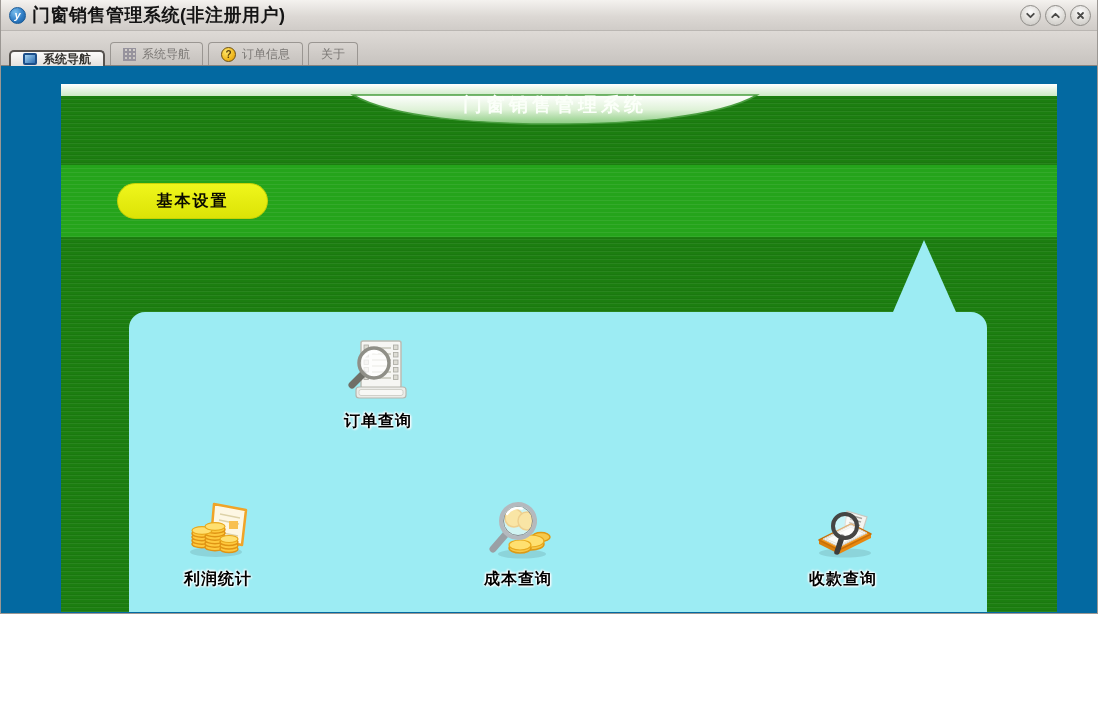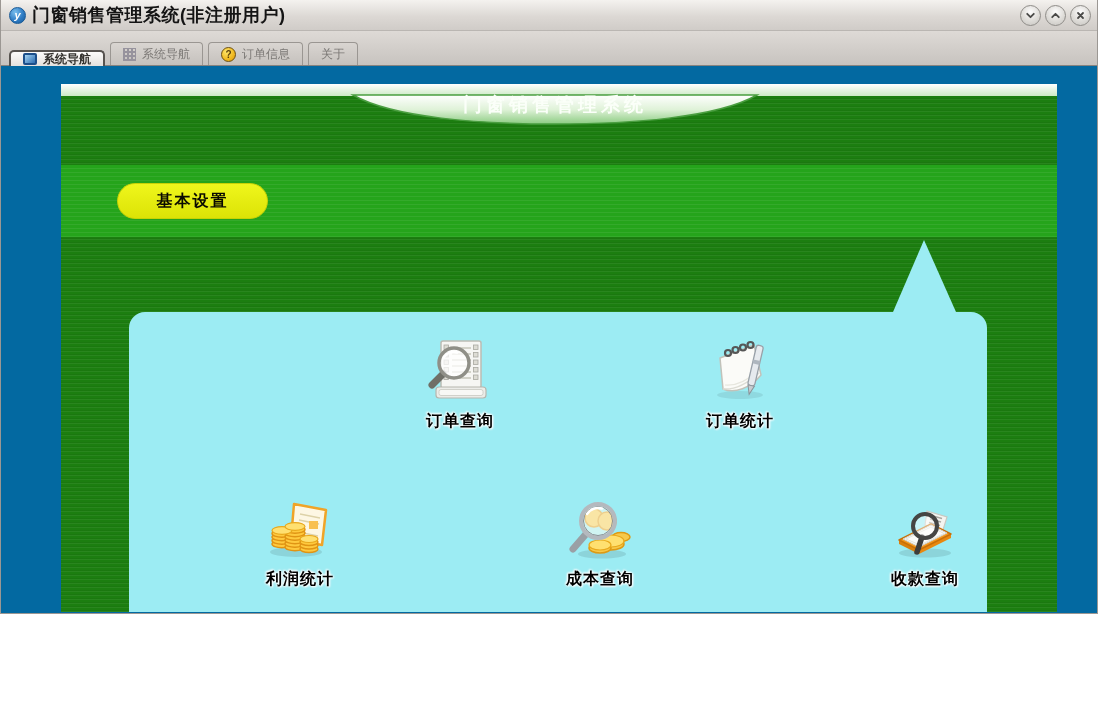--- a/index.html
+++ b/index.html
@@ -72,21 +72,21 @@
   .btn-stats{left:788px;width:150px;}
 
   .pointer-triangle{position:absolute;left:832px;top:156px;width:0;height:0;
        border-left:31px solid transparent;border-right:32px solid transparent;
        border-bottom:72px solid #9cecf3;}
 
   .cyan-panel{position:absolute;left:68px;top:228px;width:858px;height:300px;
        background:#9cecf3;border-radius:16px 16px 0 0;}
 
   .menu-item{position:absolute;width:150px;display:flex;flex-direction:column;
-       align-items:flex-end;cursor:pointer;}
+       align-items:flex-start;cursor:pointer;}
   .menu-item .mi-icon{width:70px;height:70px;}
   .menu-item .mi-label{margin-top:5px;font-size:16px;font-weight:bold;color:#000;
        letter-spacing:1px;
        text-shadow:0 0 3px #fff,0 0 3px #fff,1px 1px 2px #fff,-1px -1px 2px #fff;}
   .mi-1{left:215px;top:24px;}
   .mi-2{left:495px;top:24px;}
   .mi-3{left:55px;top:182px;}
   .mi-4{left:355px;top:182px;}
   .mi-5{left:680px;top:182px;}
 </style>
@@ -187,40 +187,20 @@
             </g>
             <rect x="12" y="51" width="50" height="11" rx="3" fill="#ecece8" stroke="#b6b6ae" stroke-width="1.2"></rect>
             <rect x="15" y="53.5" width="44" height="6" rx="2" fill="#f8f8f5" stroke="#c8c8c0" stroke-width="0.8"></rect>
             <line x1="19" y1="38" x2="8" y2="49" stroke="#6f6f67" stroke-width="7" stroke-linecap="round"></line>
             <circle cx="30" cy="27" r="15" fill="#ffffff" fill-opacity="0.72" stroke="#8f8f87" stroke-width="3.5"></circle>
             <path d="M20 21 A11.5 11.5 0 0 1 33 16.5" fill="none" stroke="#ffffff" stroke-width="2.5" stroke-linecap="round"></path>
           </svg>
           <div class="mi-label">订单查询</div>
         </div>
 
-        <div class="menu-item mi-2">
-          <svg class="mi-icon" viewBox="0 0 70 70">
-            <ellipse cx="36" cy="59" rx="23" ry="4" fill="#000000" opacity="0.08"></ellipse>
-            <path d="M16,22 L50,9 L57,39 C46,52 31,58 19,53 Z" fill="#fbfbf8" stroke="#c2c2ba" stroke-width="1.5" stroke-linejoin="round"></path>
-            <path d="M19,53 C32,54 44,47 55,37" fill="none" stroke="#dcdcd4" stroke-width="1.5"></path>
-            <path d="M21,49 C33,50 44,44 53,35" fill="none" stroke="#e6e6de" stroke-width="1.2"></path>
-            <g fill="none" stroke="#565656" stroke-width="2.2">
-              <circle cx="24" cy="17" r="3"></circle>
-                <circle cx="31.5" cy="14" r="3"></circle>
-              <circle cx="39" cy="11.5" r="3"></circle>
-                <circle cx="46.5" cy="9" r="3"></circle>
-            </g>
-            <g transform="rotate(13 51 32)">
-              <rect x="47.5" y="9" width="7" height="41" rx="2.5" fill="#e6eaee" stroke="#98a0a8" stroke-width="1.3"></rect>
-              <rect x="47.5" y="24" width="7" height="4" fill="#aeb6be"></rect>
-              <path d="M48 50 L54.5 50 L51.2 59 Z" fill="#c8ccd0" stroke="#8a9298" stroke-width="1"></path>
-            </g>
-          </svg>
-          <div class="mi-label">订单统计</div>
-        </div>
 
         <div class="menu-item mi-3">
           <svg class="mi-icon" viewBox="0 0 70 70">
             <ellipse cx="32" cy="58" rx="26" ry="5" fill="#000000" opacity="0.10"></ellipse>
             <path d="M30,10 L62,16 L58,51 L27,45 Z" fill="#fdf7e4" stroke="#f0a428" stroke-width="2.5" stroke-linejoin="round"></path>
             <g stroke="#ddd2a8" stroke-width="1.5">
               <line x1="36" y1="20" x2="56" y2="24"></line>
                 <line x1="35" y1="26" x2="55" y2="30"></line>
               <line x1="34" y1="38" x2="54" y2="42"></line>
             </g>

